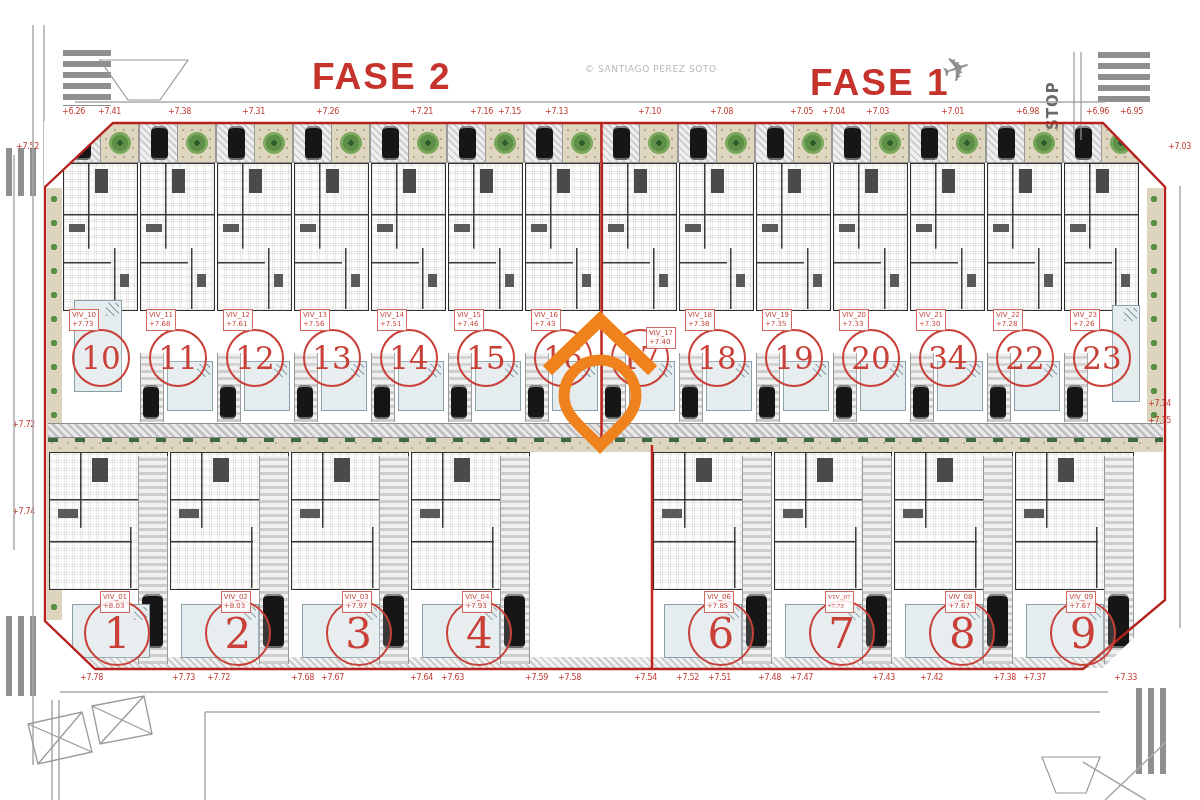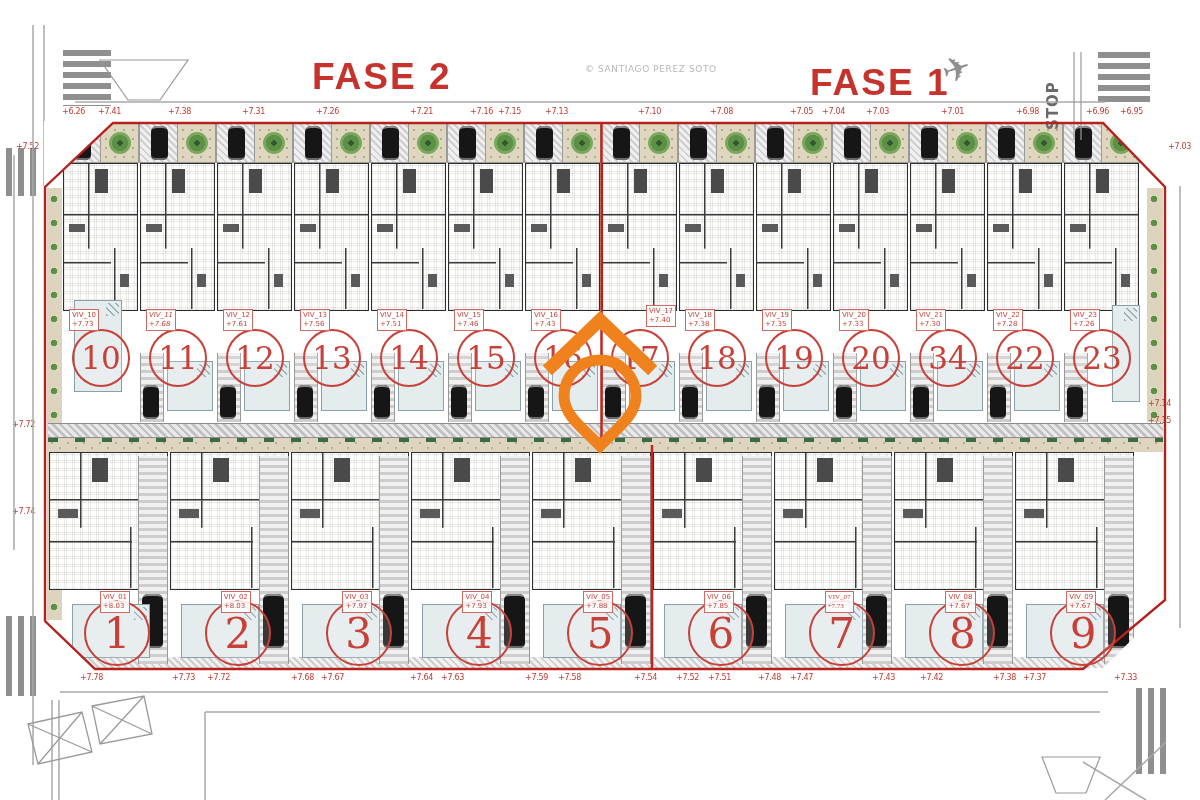--- a/index.html
+++ b/index.html
@@ -144,21 +144,21 @@
       <div class="unit top-unit" style="left: 77px; width: 77px;">
     <div class="strip">
       <div class="drive">
         <div class="car"></div>
       </div>
       <div class="garden">
         <div class="bush"></div>
       </div>
     </div>
     <div class="house th"></div>
-    <div class="viv" style="left:7px;top:186px;font-style:italic;">
+    <div class="viv" style="left:7px;top:186px;">
       <div>VIV_11</div>
       <div>+7.68</div>
     </div>
     <div class="drive-v">
       <div class="car"></div>
     </div>
     <div class="pool"></div>
     <div class="circ">
       <span>11</span>
     </div>
@@ -276,21 +276,21 @@
       <div class="unit top-unit" style="left: 539px; width: 77px;">
     <div class="strip">
       <div class="drive">
         <div class="car"></div>
       </div>
       <div class="garden">
         <div class="bush"></div>
       </div>
     </div>
     <div class="house th"></div>
-    <div class="viv" style="left:7px;top:182px;margin-left:38px;">
+    <div class="viv" style="left:7px;top:204px;margin-left:38px;">
       <div>VIV_17</div>
       <div>+7.40</div>
     </div>
     <div class="drive-v">
       <div class="car"></div>
     </div>
     <div class="pool"></div>
     <div class="circ">
       <span>17</span>
     </div>
@@ -476,34 +476,20 @@
     <div class="viv" style="left:52px;top:139px;">
       <div>VIV_04</div>
       <div>+7.93</div>
     </div>
     <div class="drive-v">
       <div class="car"></div>
     </div>
     <div class="pool"></div>
     <div class="circ">
       <span>4</span>
-    </div>
-  </div>
-      <div class="unit bottom-unit" style="left: 483.111px; width: 120.778px;">
-    <div class="house bh"></div>
-    <div class="viv" style="left:52px;top:139px;">
-      <div>VIV_05</div>
-      <div>+7.88</div>
-    </div>
-    <div class="drive-v">
-      <div class="car"></div>
-    </div>
-    <div class="pool"></div>
-    <div class="circ">
-      <span>5</span>
     </div>
   </div>
       <div class="unit bottom-unit" style="left: 603.889px; width: 120.778px;">
     <div class="house bh"></div>
     <div class="viv" style="left:52px;top:139px;">
       <div>VIV_06</div>
       <div>+7.85</div>
     </div>
     <div class="drive-v">
       <div class="car"></div>

